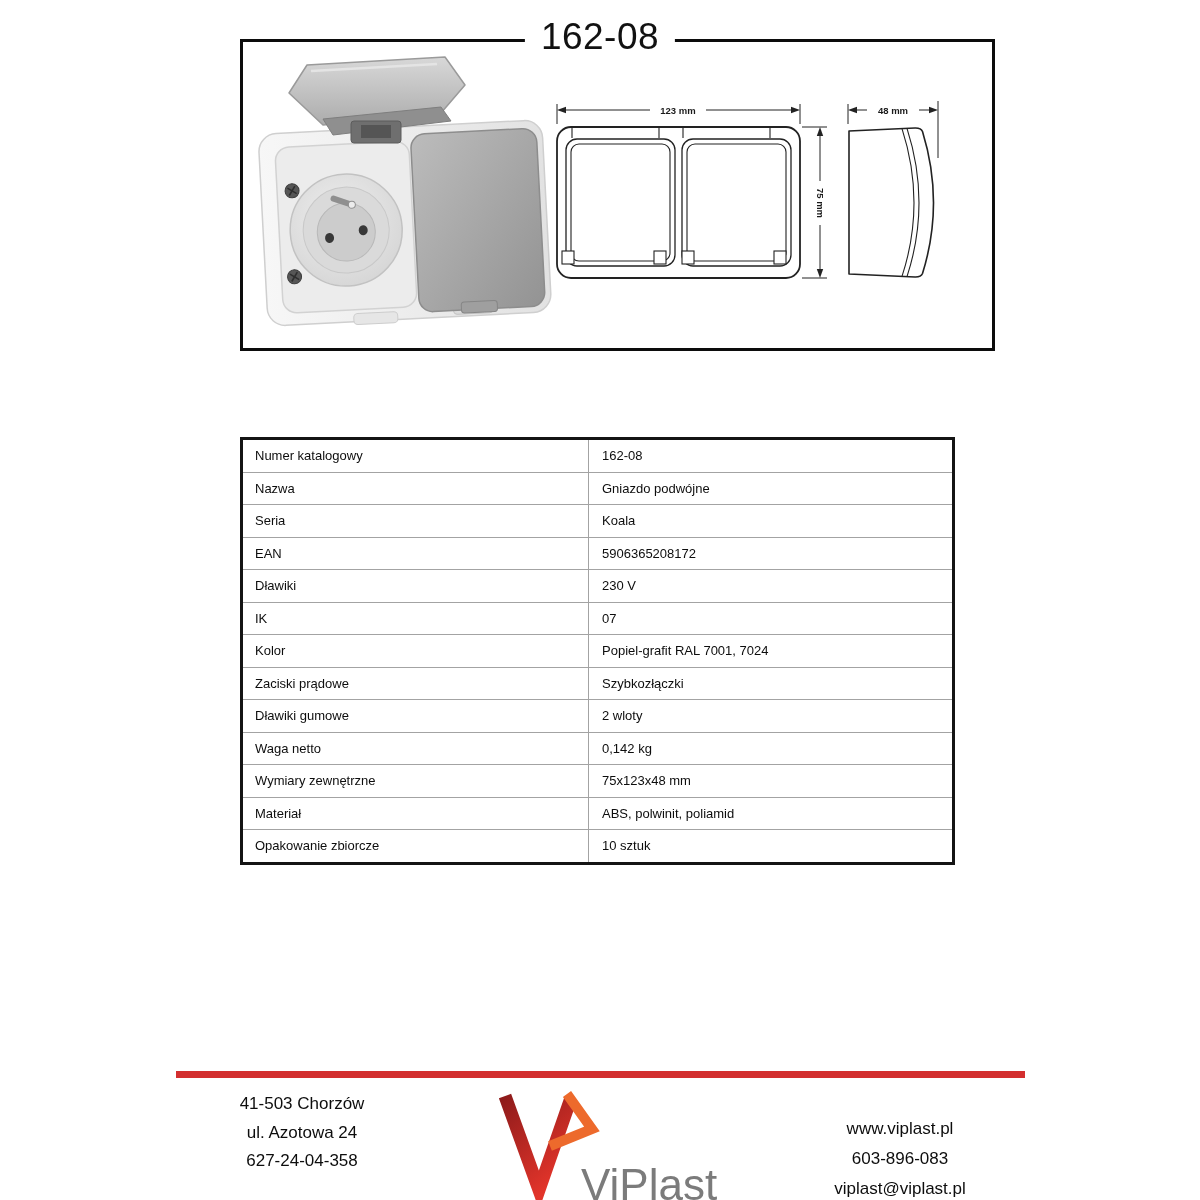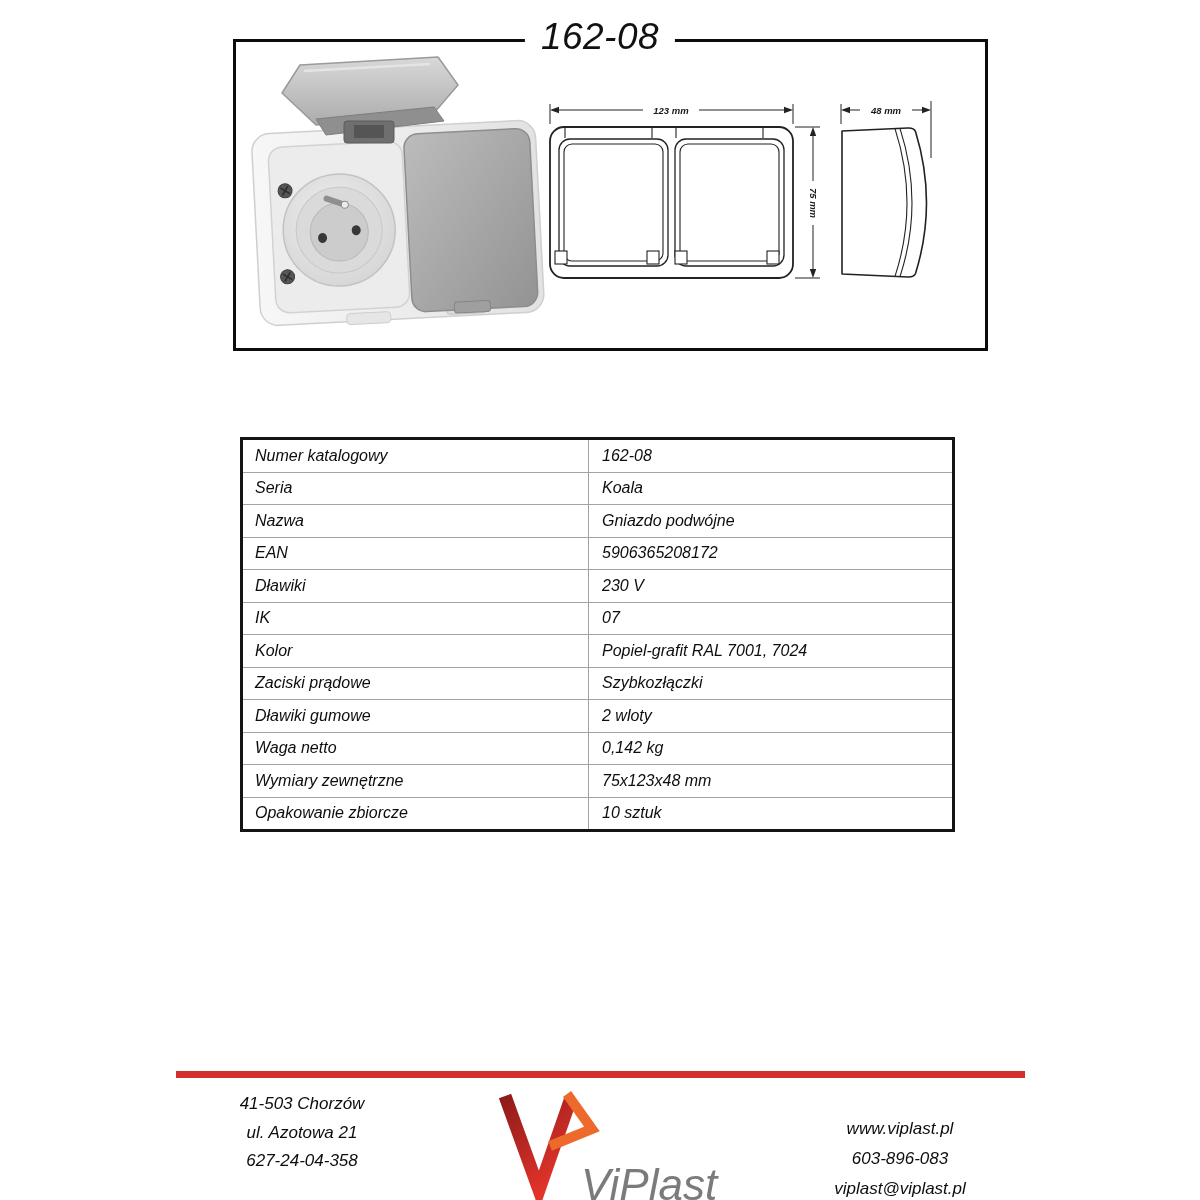--- a/index.html
+++ b/index.html
@@ -1,32 +1,32 @@
 <!DOCTYPE html>
 <html><head>
 <meta charset="utf-8">
 <style>
   html,body{margin:0;padding:0;}
   body{background:#ffffff;font-family:"Liberation Sans",sans-serif;}
-  .page{position:relative;width:1200px;height:1200px;background:#ffffff;overflow:hidden;font-style:italic;}
+  .page{position:relative;width:1200px;height:1200px;background:#ffffff;overflow:hidden;}
 
   
-  .panel-box{position:absolute;left:233px;top:39px;width:755px;height:312px;
+  .panel-box{position:absolute;left:240px;top:39px;width:755px;height:312px;
              border:3px solid #0c0c0c;box-sizing:border-box;background:#fff;}
   .panel-title{position:absolute;left:600px;top:39px;transform:translate(-50%,-54%);
                background:#fff;padding:0 16px;font-size:37px;font-weight:400;color:#111;
                letter-spacing:0.5px;white-space:nowrap;z-index:5;}
   .photo-svg{position:absolute;left:246px;top:52px;z-index:2;}
   .drawing-svg{position:absolute;left:545px;top:95px;z-index:2;}
   .dim-label{font-family:"Liberation Sans",sans-serif;font-size:9.5px;font-weight:700;fill:#1a1a1a;}
 
   
   .spec-table{position:absolute;left:240px;top:437px;width:715px;border-collapse:collapse;
               table-layout:fixed;border:3px solid #141414;}
-  .spec-table td{border:1px solid #a3a3a3;height:31.5px;font-size:16px;color:#0d0d0d;
+  .spec-table td{border:1px solid #a3a3a3;height:31.5px;font-size:13px;color:#0d0d0d;
                  padding:0 0 0 12px;vertical-align:middle;white-space:nowrap;overflow:hidden;}
   .spec-table td.label-cell{width:333px;}
   .spec-table td.value-cell{padding-left:13px;}
 
   
   .footer-divider{position:absolute;left:176px;top:1071px;width:849px;height:7px;background:#d32f2f;}
   .address-block{position:absolute;left:187px;top:1090px;width:230px;text-align:center;
                  font-size:17px;line-height:28.5px;color:#0d0d0d;}
   .contact-block{position:absolute;left:785px;top:1114px;width:230px;text-align:center;
                  font-size:17px;line-height:30px;color:#0d0d0d;}
@@ -143,28 +143,28 @@
     </svg>
   </div>
 
   <table class="spec-table">
     <tbody>
         <tr>
           <td class="label-cell">Numer katalogowy</td>
           <td class="value-cell">162-08</td>
         </tr>
         <tr>
+          <td class="label-cell">Nazwa</td>
+          <td class="value-cell">Gniazdo podwójne</td>
+        </tr>
+        <tr>
           <td class="label-cell">Seria</td>
           <td class="value-cell">Koala</td>
         </tr>
         <tr>
-          <td class="label-cell">Nazwa</td>
-          <td class="value-cell">Gniazdo podwójne</td>
-        </tr>
-        <tr>
           <td class="label-cell">EAN</td>
           <td class="value-cell">5906365208172</td>
         </tr>
         <tr>
           <td class="label-cell">Dławiki</td>
           <td class="value-cell">230 V</td>
         </tr>
         <tr>
           <td class="label-cell">IK</td>
           <td class="value-cell">07</td>
@@ -183,31 +183,35 @@
         </tr>
         <tr>
           <td class="label-cell">Waga netto</td>
           <td class="value-cell">0,142 kg</td>
         </tr>
         <tr>
           <td class="label-cell">Wymiary zewnętrzne</td>
           <td class="value-cell">75x123x48 mm</td>
         </tr>
         <tr>
+          <td class="label-cell">Materiał</td>
+          <td class="value-cell">ABS, polwinit, poliamid</td>
+        </tr>
+        <tr>
           <td class="label-cell">Opakowanie zbiorcze</td>
           <td class="value-cell">10 sztuk</td>
         </tr>
       </tbody>
   </table>
 
   <div class="footer-divider" style="background: rgb(211, 47, 47);"></div>
 
   <div class="address-block">
       <div>41-503 Chorzów</div>
-      <div>ul. Azotowa 21</div>
+      <div>ul. Azotowa 24</div>
       <div>627-24-04-358</div>
     </div>
 
   <div class="logo-box">
     <svg width="230" height="125" viewBox="0 0 230 125">
       <defs>
         <linearGradient id="redG" x1="0" y1="0" x2="0.6" y2="1">
           <stop offset="0" stop-color="#8e1b1b"></stop>
           <stop offset="1" stop-color="#e2342a"></stop>
         </linearGradient>

